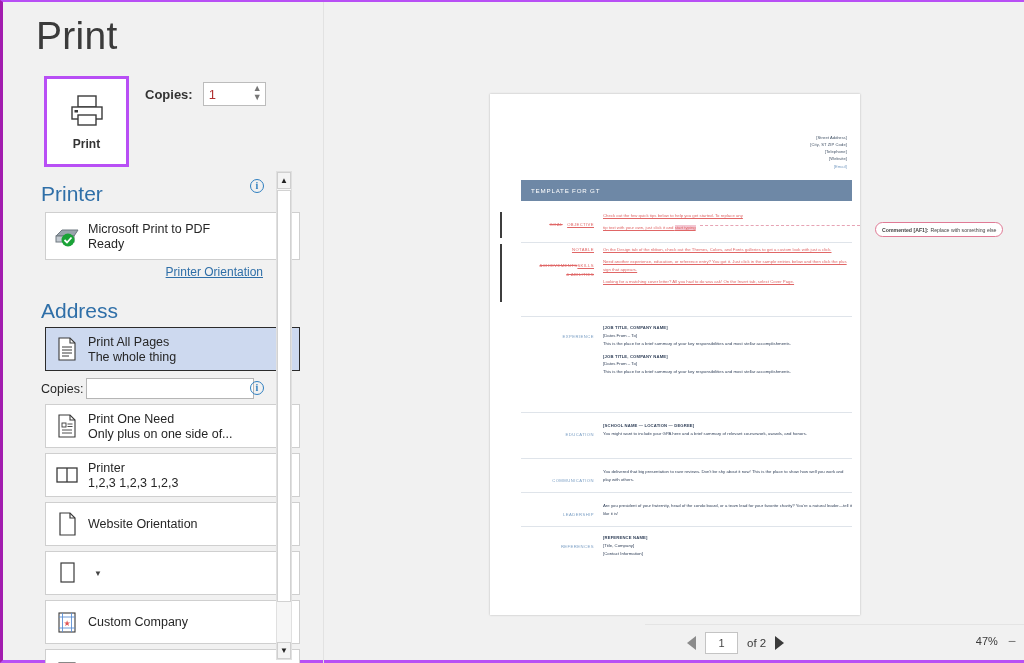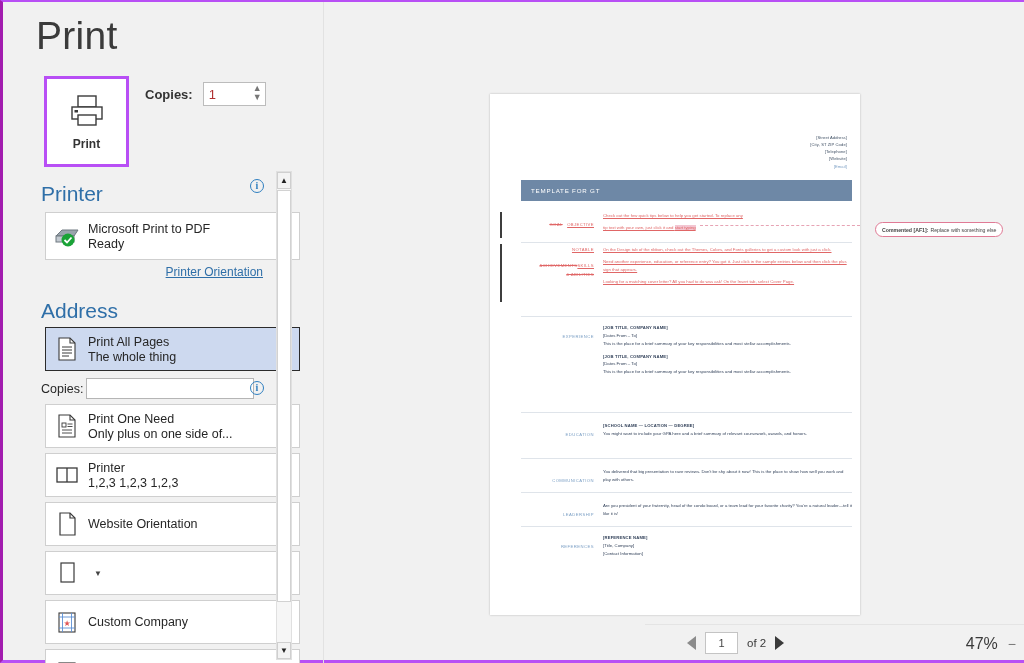--- a/index.html
+++ b/index.html
@@ -136,21 +136,21 @@
   .tri.left { border-top:7px solid transparent; border-bottom:7px solid transparent;
               border-right:9px solid #8b8b8b; }
   .tri.right { border-top:7px solid transparent; border-bottom:7px solid transparent;
                border-left:9px solid #3a3a3a; }
   .pagebox { width:33px; height:22px; background:#fff; border:1px solid #c4c4c4;
              margin:0 9px; font-size:11px; color:#444; text-align:center;
              line-height:20px; }
   .oftxt { font-size:11.5px; color:#3a3a3a; margin-right:9px; }
   .zoomwrap { position:absolute; right:8px; top:10px; display:flex;
               align-items:center; }
-  .zpct { font-size:16px; color:#3a3a3a; margin-right:10px; }
+  .zpct { font-size:11px; color:#3a3a3a; margin-right:10px; }
   .zminus { font-size:14px; color:#777; cursor:pointer; line-height:10px; }
 </style>
 </head>
 <body>
 
 <div class="screen">
 
   <div class="circuit">
     <svg width="430" height="75" viewBox="0 0 430 75">
       <g stroke="#dcdcdc" stroke-width="4" fill="none">

